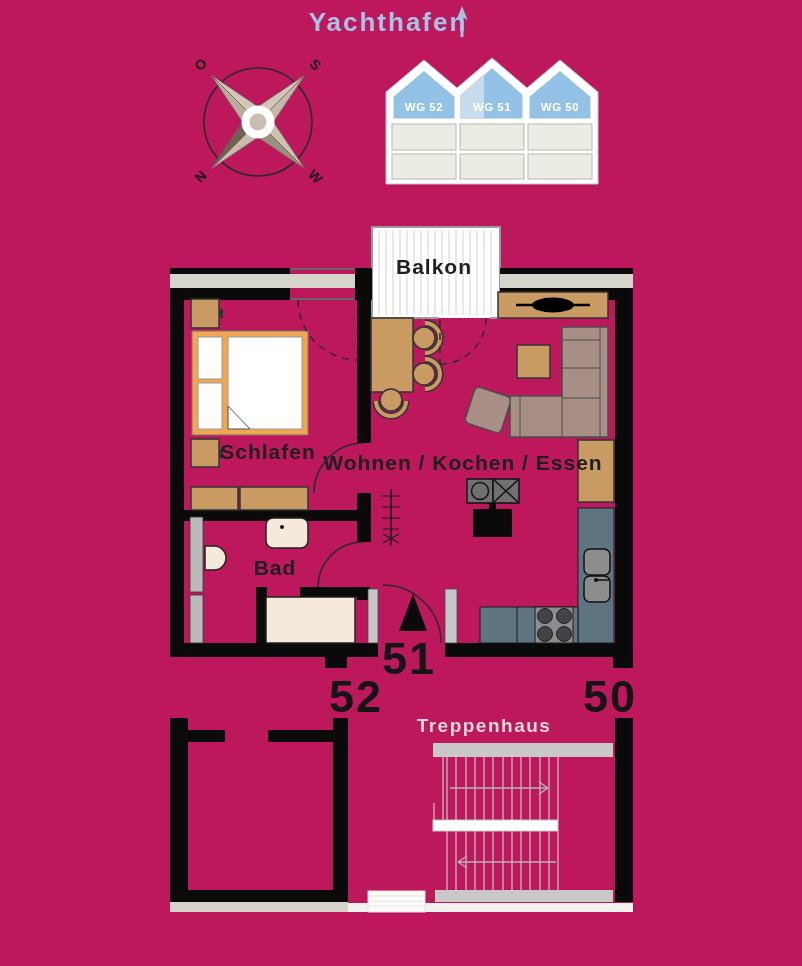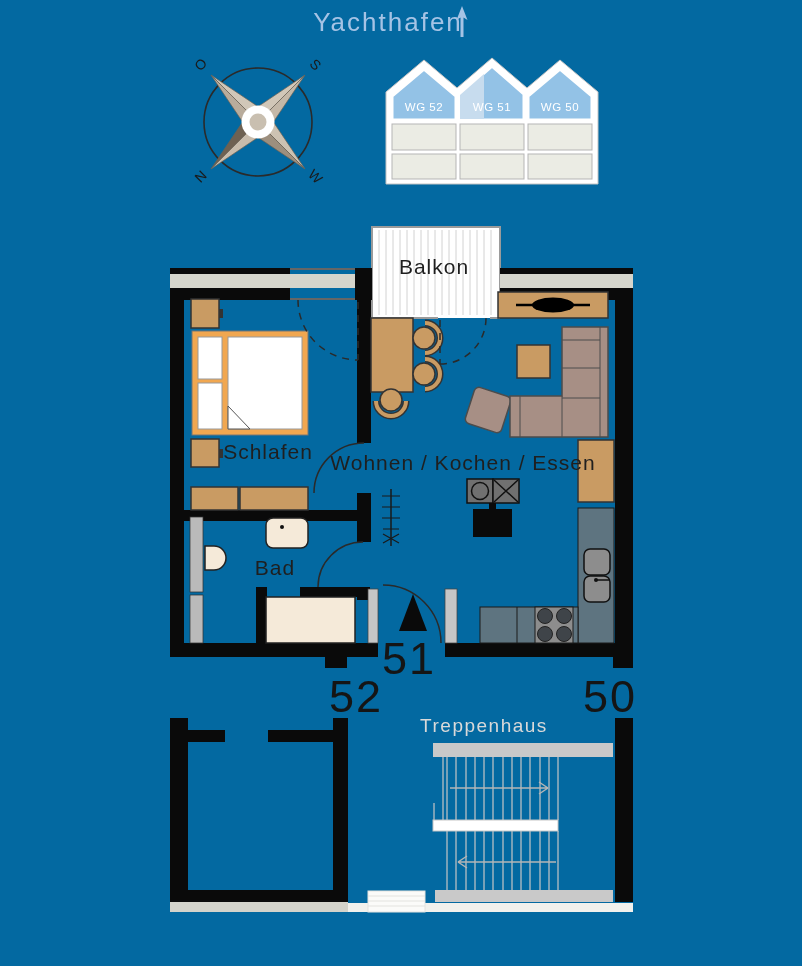--- a/index.html
+++ b/index.html
@@ -1,16 +1,16 @@
 <!DOCTYPE html>
 <html><head>
 <meta charset="utf-8">
 <style>
   html,body{margin:0;padding:0;background:#ffffff;}
-  .page{position:relative;width:802px;height:966px;background:#0369a1;overflow:hidden;}
+  .page{position:relative;width:802px;height:966px;background:#be185d;overflow:hidden;font-weight:bold;}
   svg{display:block;}
   text{font-family:"Liberation Sans", sans-serif;}
   .title-text{font-size:26px;letter-spacing:2px;fill:#a5c3e5;}
   .room-label{font-size:21px;letter-spacing:1px;fill:#1f1f1f;}
   .big-num{font-size:45px;letter-spacing:2px;fill:#151515;}
   .faint-label{font-size:19px;letter-spacing:1.5px;fill:#d9d9d9;}
   .wg-label{font-size:11.5px;letter-spacing:0.5px;fill:#ffffff;}
   .compass-letter{font-size:14px;fill:#1a1a1a;}
 </style>
 </head>

